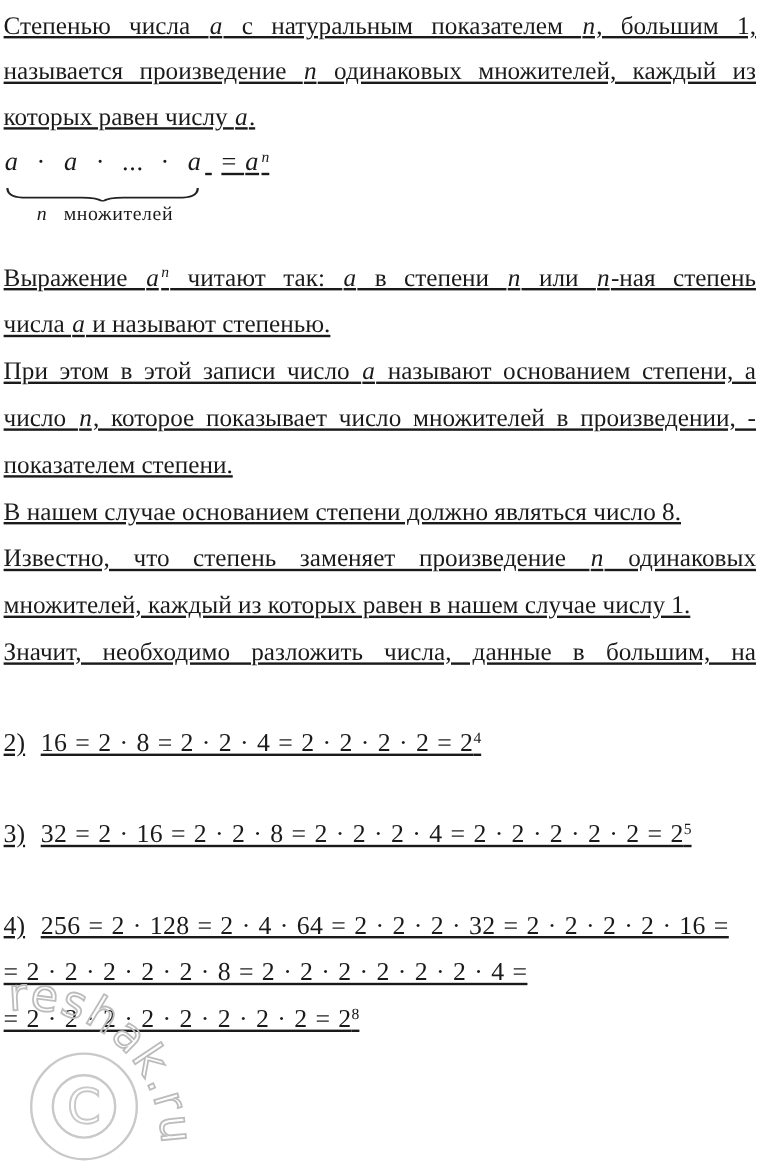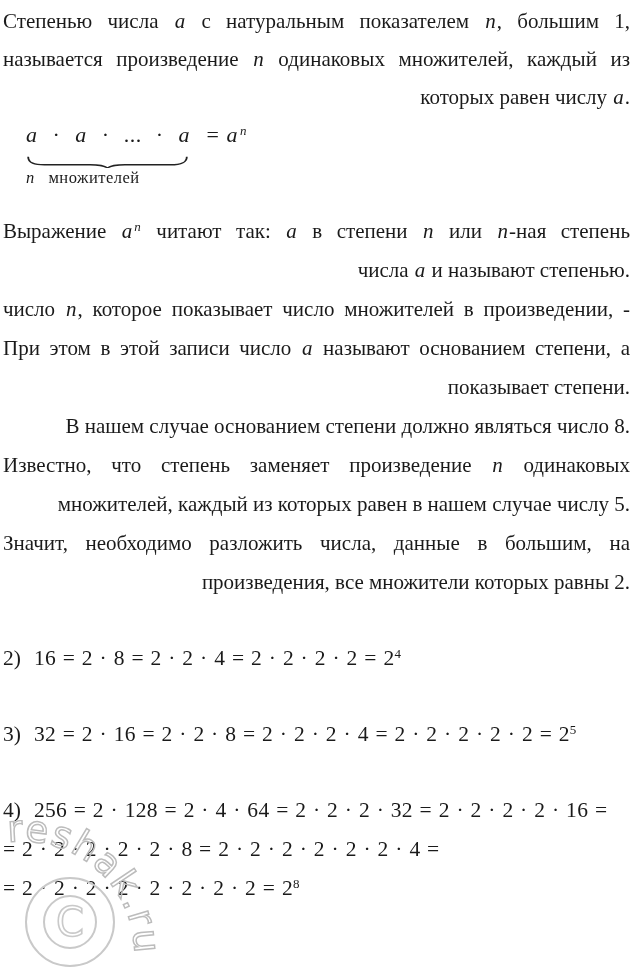--- a/index.html
+++ b/index.html
@@ -8,27 +8,27 @@
     background: #ffffff;
     overflow: hidden;
     font-family: "Liberation Serif", serif;
     color: #1a1a1a;
   }
   .doc {
     position: relative;
     width: 635px; height: 926px;
     padding: 2px 5px 0 3px;
     box-sizing: border-box;
+    text-decoration: underline;
   }
   
   .tline {
     font-size: 21px;
     line-height: 38px;
     white-space: normal;
-    text-align: right;
   }
   .bodypara .tline { line-height: 39px; }
   .tline.just {
     text-align: justify;
     text-align-last: justify;
   }
   em {
     font-style: italic;
     font-family: "Liberation Serif", serif;
     padding: 0 1px;
@@ -45,34 +45,33 @@
     margin: 6px 0 30px 0;
     height: 60px;
     font-size: 22px;
   }
   .bwrap {
     position: relative;
     display: inline-block;
     word-spacing: 8px;
     letter-spacing: 0.5px;
     padding-right: 2px;
-    margin-left: 22px;
   }
   .ubrace {
     position: absolute;
     left: 1px; right: 4px;
     top: 33px;
     width: calc(100% - 5px);
     height: 13px;
   }
   .blabel {
     position: absolute;
     left: 0; top: 47px;
     width: 100%;
-    text-align: left;
+    text-align: center;
     font-size: 16.5px;
     line-height: 18px;
     white-space: nowrap;
   }
   .frhs { margin-left: 8px; letter-spacing: 0.5px; }
   
   .items { margin-top: 37px; }
   .item { margin-bottom: 37px; }
   .item:last-child { margin-bottom: 0; }
   .mline {
@@ -112,34 +111,33 @@
     </span>
     <span class="frhs rich">= <em>a</em><sup><em>n</em></sup></span>
   </div>
 
   <div id="bodyparas">
       <div class="bodypara">
         <div class="tline just">Выражение <em>a</em><sup><em>n</em></sup> читают так: <em>a</em> в степени <em>n</em> или <em>n</em>-ная степень</div>
         <div class="tline">числа <em>a</em> и называют степенью.</div>
       </div>
       <div class="bodypara">
+        <div class="tline just">При этом в этой записи число <em>a</em> называют основанием степени, а</div>
         <div class="tline just">число <em>n</em>, которое показывает число множителей в произведении, -</div>
-        <div class="tline just">При этом в этой записи число <em>a</em> называют основанием степени, а</div>
-        <div class="tline">показывает степени.</div>
+        <div class="tline">показателем степени.</div>
       </div>
       <div class="bodypara">
         <div class="tline">В нашем случае основанием степени должно являться число 8.</div>
       </div>
       <div class="bodypara">
         <div class="tline just">Известно, что степень заменяет произведение <em>n</em> одинаковых</div>
-        <div class="tline">множителей, каждый из которых равен в нашем случае числу 5.</div>
+        <div class="tline">множителей, каждый из которых равен в нашем случае числу 1.</div>
       </div>
       <div class="bodypara">
         <div class="tline just">Значит, необходимо разложить числа, данные в большим, на</div>
-        <div class="tline">произведения, все множители которых равны 2.</div>
       </div>
     </div>
 
   <div id="items" class="items">
       <div class="item">
         <div class="mline"><span class="item-label">2)</span><span>16 = 2 · 8 = 2 · 2 · 4 = 2 · 2 · 2 · 2 = 2<sup>4</sup></span></div>
       </div>
       <div class="item">
         <div class="mline"><span class="item-label">3)</span><span>32 = 2 · 16 = 2 · 2 · 8 = 2 · 2 · 2 · 4 = 2 · 2 · 2 · 2 · 2 = 2<sup>5</sup></span></div>
       </div>

